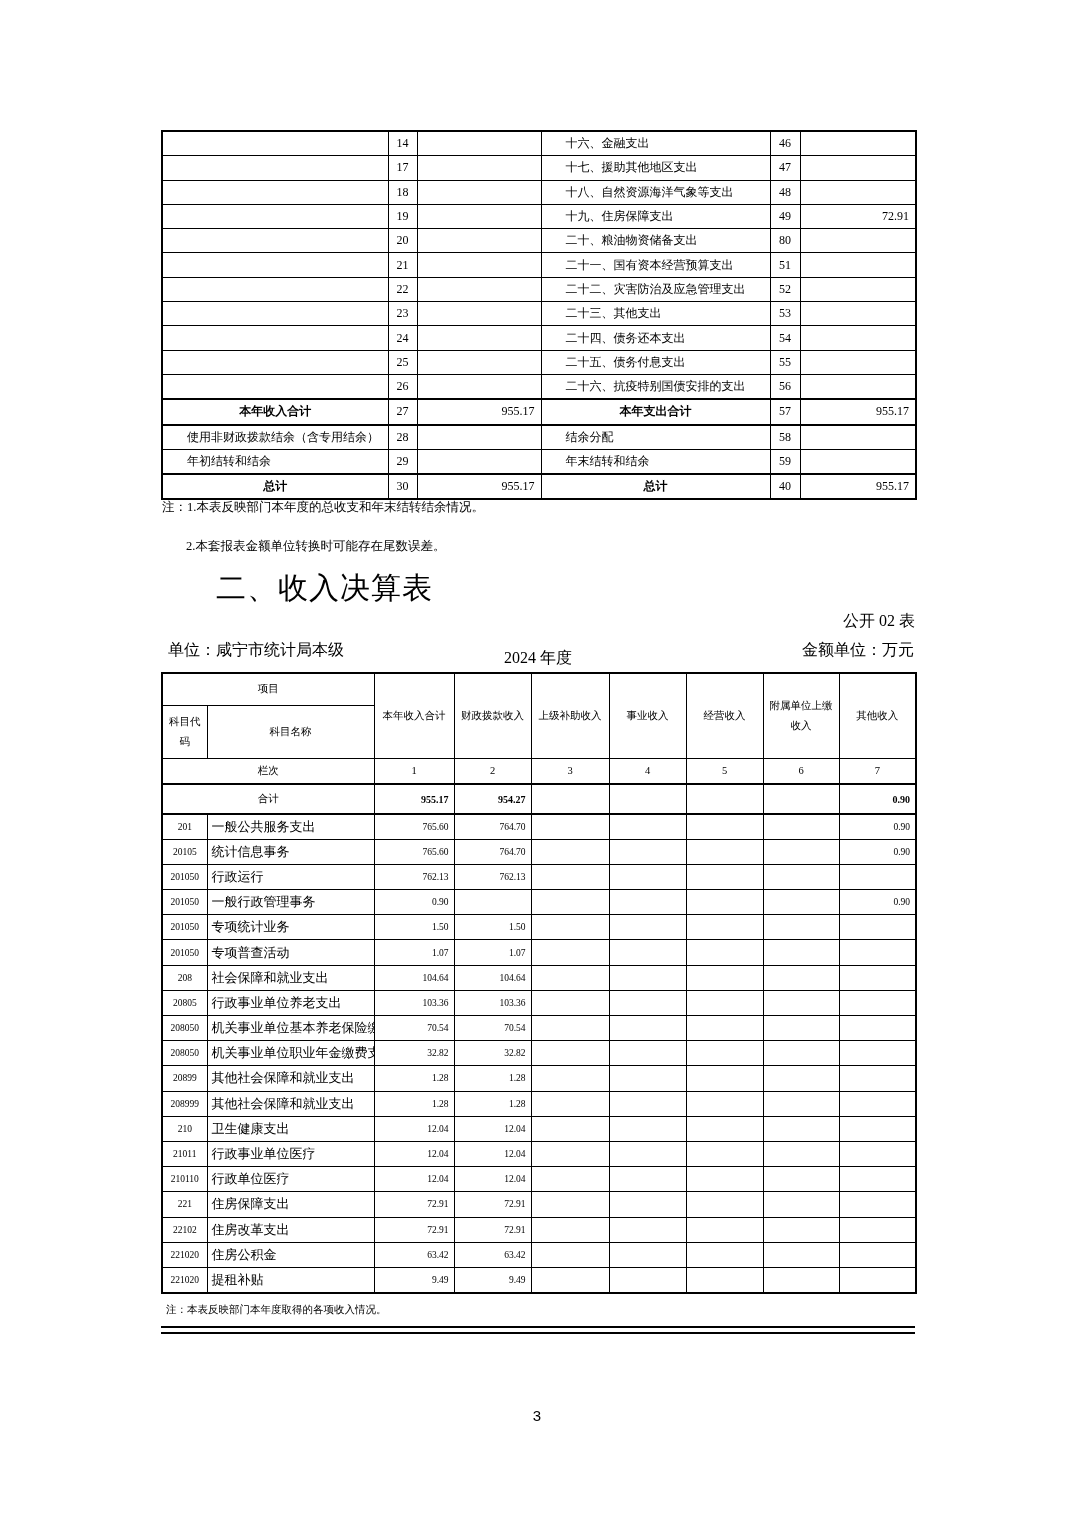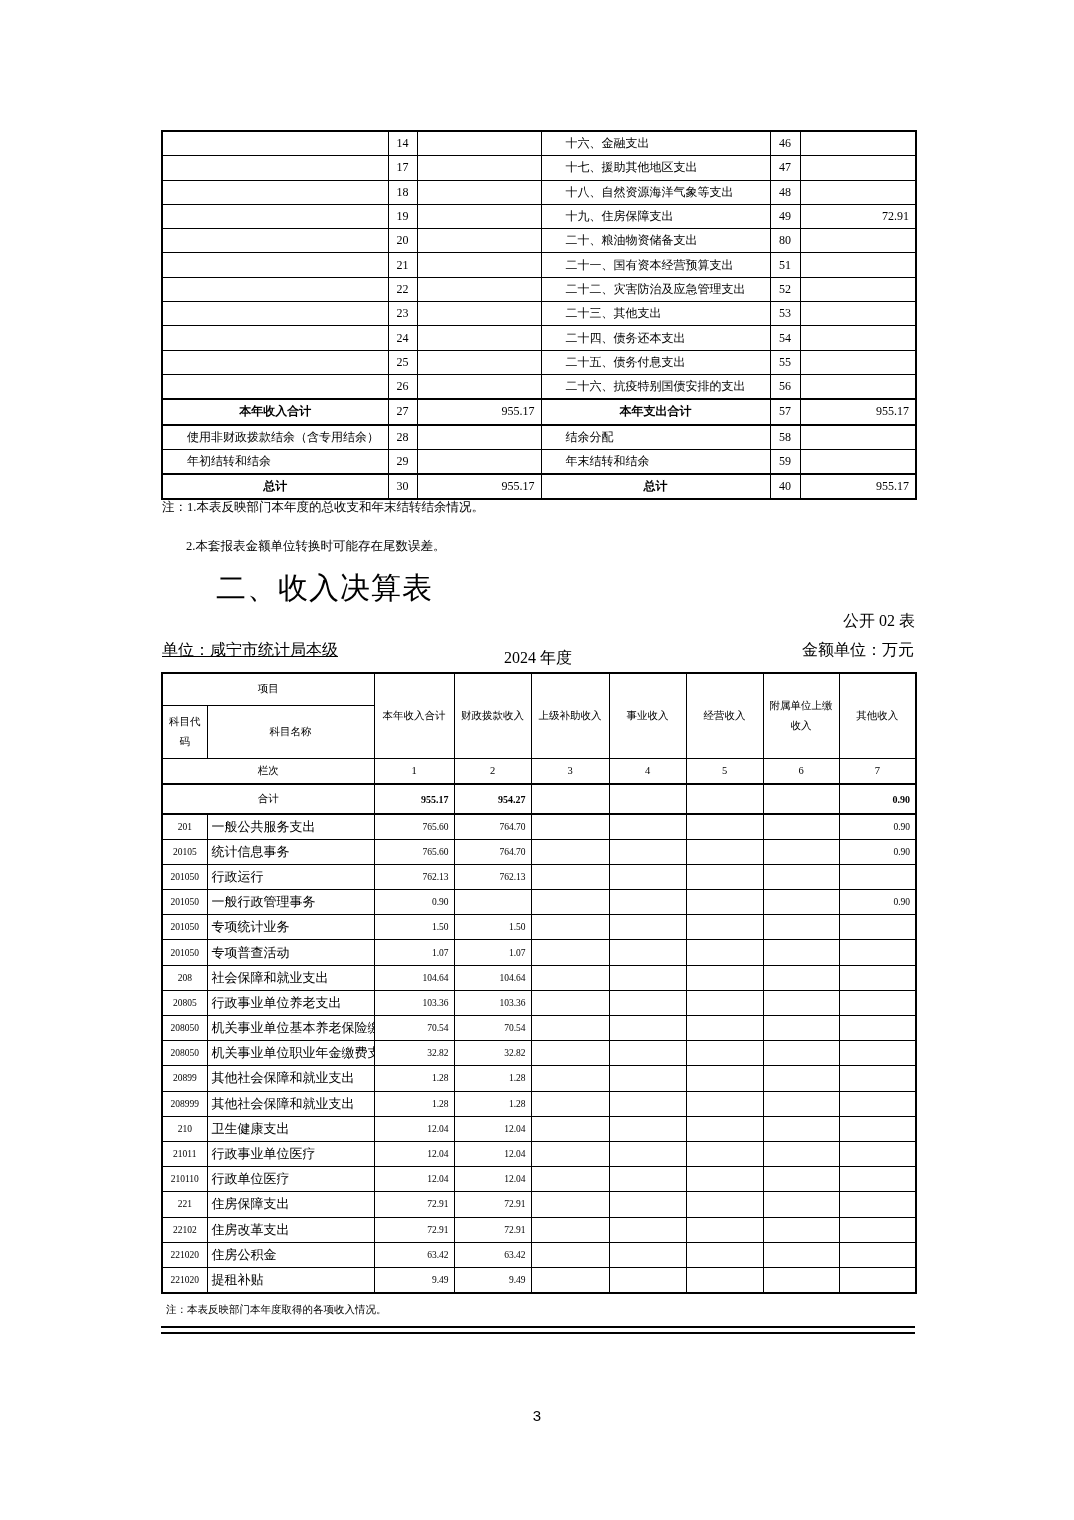--- a/index.html
+++ b/index.html
@@ -26,21 +26,21 @@
   .note1a { position:absolute; left:162px; top:499px; font-size:12.5px; }
   .note1b { position:absolute; left:186px; top:538px; font-size:12.5px; }
 
   
   .title {
     position:absolute; left:216px; top:568px; font-size:30px; font-weight:normal;
     font-family:"Liberation Sans","DejaVu Sans",sans-serif; letter-spacing:1px;
   }
   .pub  { position:absolute; left:161px; top:611px; width:754px; text-align:right; font-size:16px; }
   .meta { position:absolute; left:161px; top:640px; width:754px; height:22px; font-size:16px; }
-  .meta .m-unit { position:absolute; left:1px; top:0;text-decoration:underline; }
+  .meta .m-unit { position:absolute; left:7px; top:0; }
   .meta .m-year { position:absolute; left:0; right:0; top:0; text-align:center;margin-top:8px; }
   .meta .m-amt  { position:absolute; right:1px; top:0; }
 
   
   .t2 { position:absolute; left:161px; top:672px; width:754px; border:2px solid #000; }
   .t2 td, .t2 th {
     border:1px solid #000; font-weight:normal; font-size:10.5px;
     padding:0 2px; overflow:hidden; text-align:center; vertical-align:middle;
   }
   .t2 th { line-height:1.9; }

